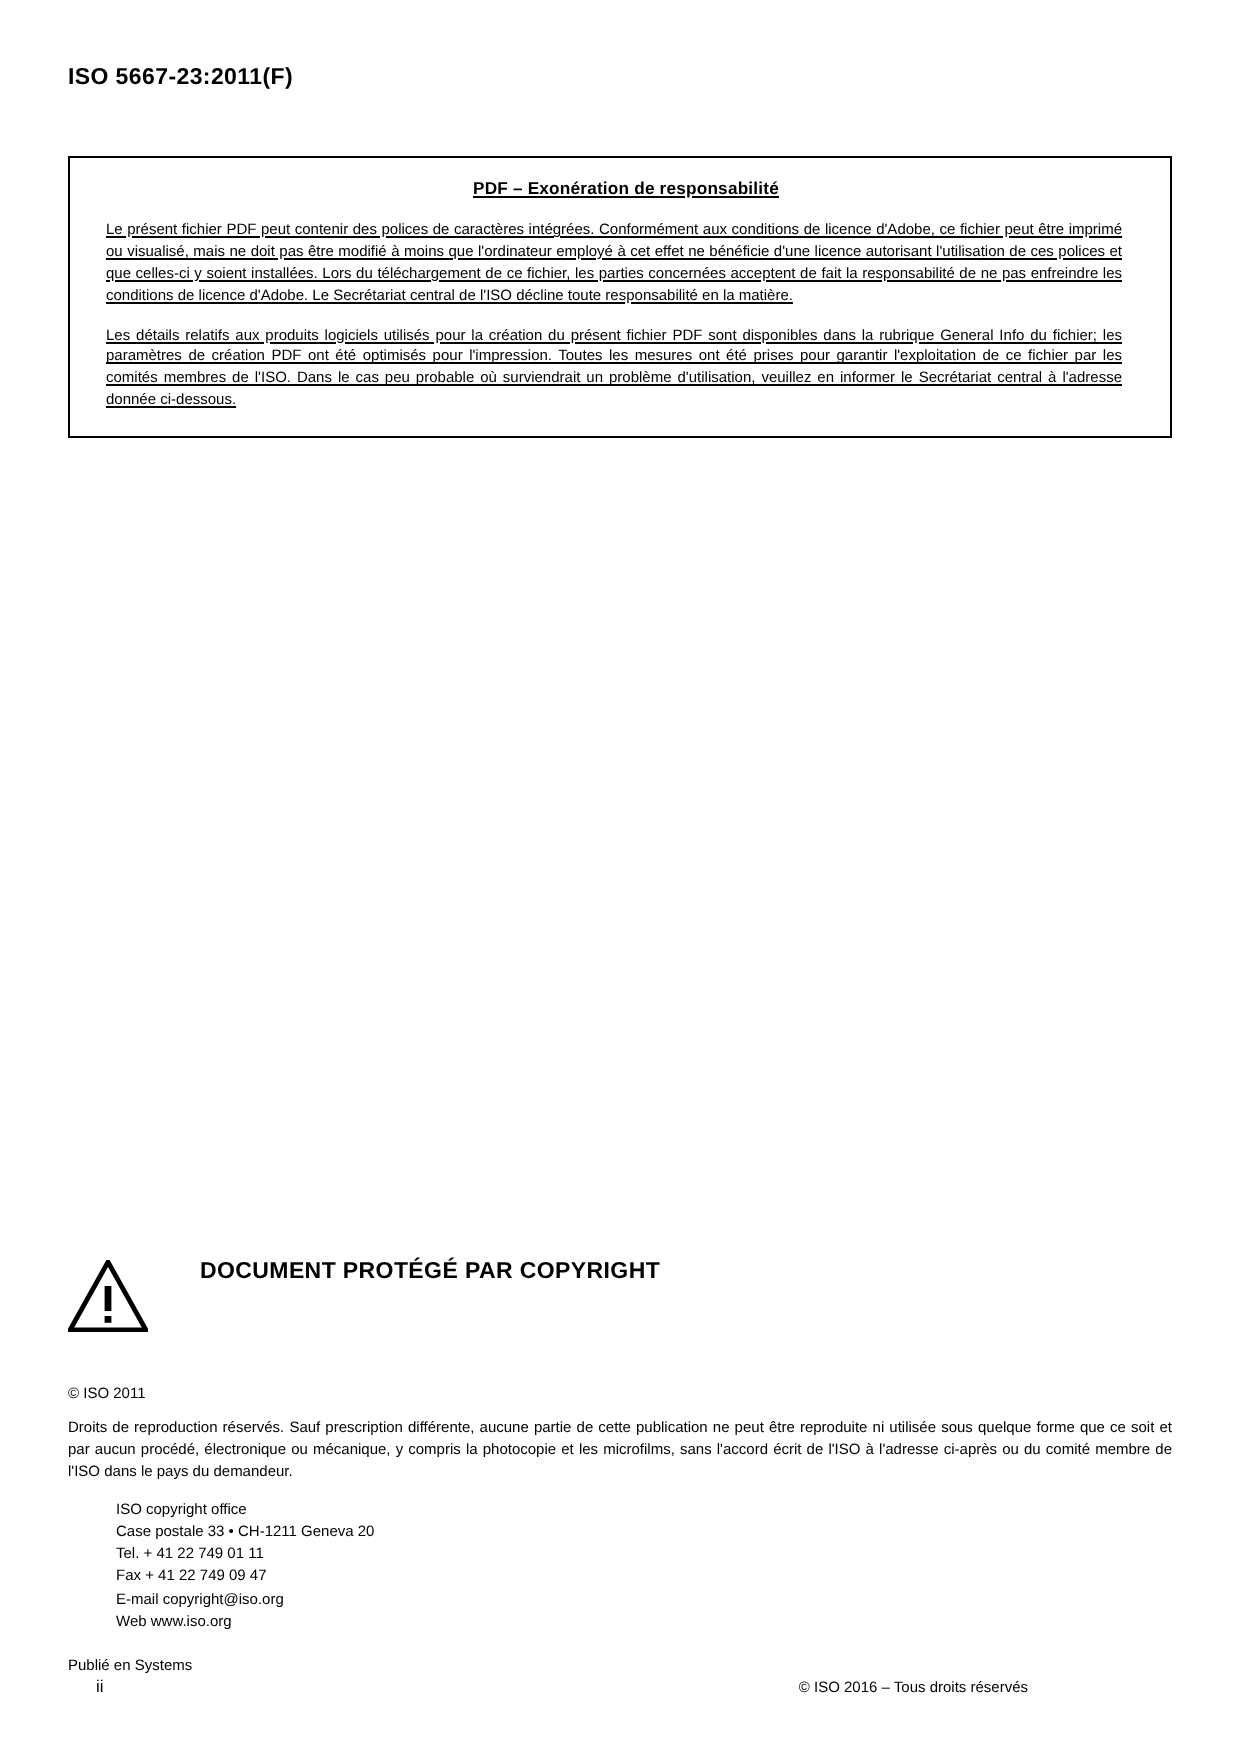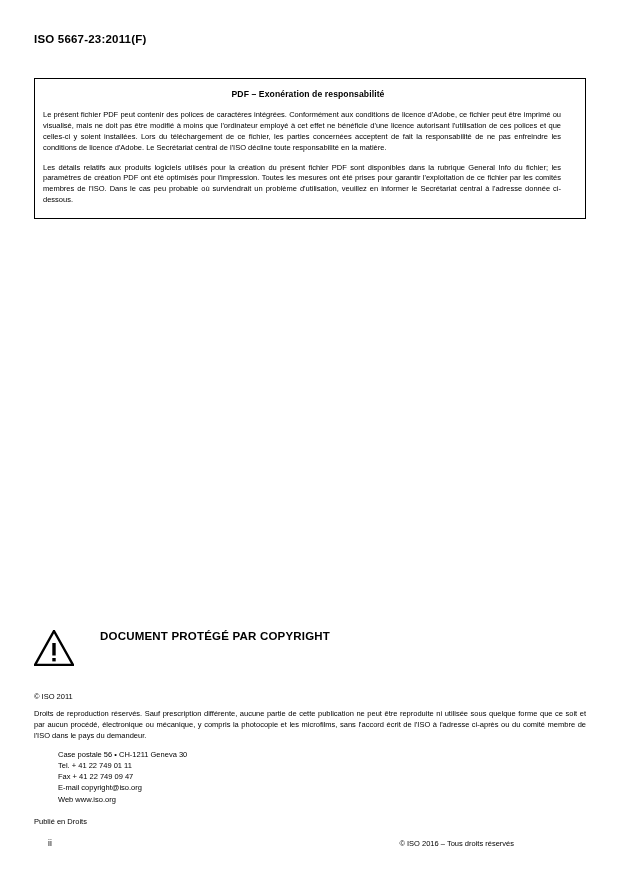--- a/index.html
+++ b/index.html
@@ -29,21 +29,22 @@
     font-weight: bold;
     letter-spacing: 0.2px;
   }
   .disclaimer-box {
     position: absolute;
     top: 78px;
     left: 34px;
     width: 552px;
     box-sizing: border-box;
     border: 1px solid #000000;
-    padding: 10px 12px 12px 8px;
+    padding: 10px 12px 12px 18px;
+    text-decoration: underline;
   }
   .disclaimer-title {
     text-align: center;
     font-size: 8.6px;
     font-weight: bold;
     margin-bottom: 11px;
     letter-spacing: 0.1px;
   }
   .disclaimer-p {
     font-size: 7.5px;
@@ -136,28 +137,29 @@
         </svg>
       </span>
       <span class="copyright-heading">DOCUMENT PROTÉGÉ PAR COPYRIGHT</span>
     </div>
 
     <div class="copyright-mark">©   ISO 2011</div>
 
     <div class="copyright-body">Droits de reproduction réservés. Sauf prescription différente, aucune partie de cette publication ne peut être reproduite ni utilisée sous quelque forme que ce soit et par aucun procédé, électronique ou mécanique, y compris la photocopie et les microfilms, sans l'accord écrit de l'ISO à l'adresse ci-après ou du comité membre de l'ISO dans le pays du demandeur.</div>
 
     <div class="address-block">
-      <div>Case postale 56 • CH-1211 Geneva 30</div>
+      <div>ISO copyright office</div>
+      <div>Case postale 33 • CH-1211 Geneva 20</div>
       <div>Tel.  + 41 22 749 01 11</div>
       <div>Fax  + 41 22 749 09 47</div>
       <div>E-mail  copyright@iso.org</div>
       <div>Web  www.iso.org</div>
     </div>
 
-    <div class="published">Publié en Droits</div>
+    <div class="published">Publié en Systems</div>
   </div>
 
   <div class="footer">
     <span class="footer-page">ii</span>
     <span class="footer-rights">© ISO 2016 – Tous droits réservés</span>
   </div>
 
 </div>
 
 </body></html>

